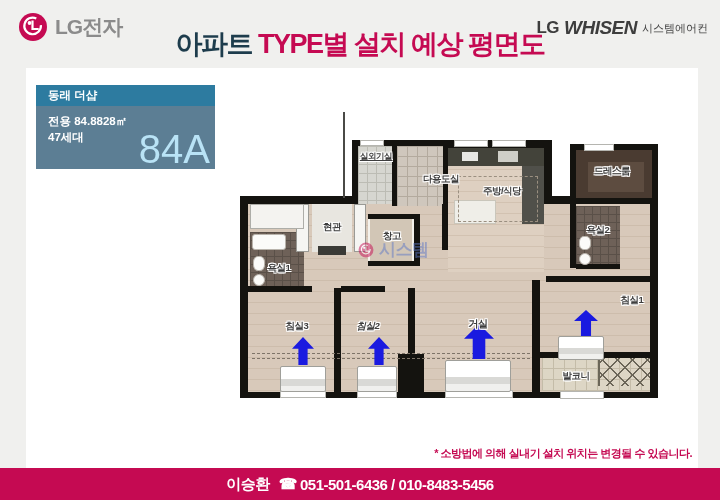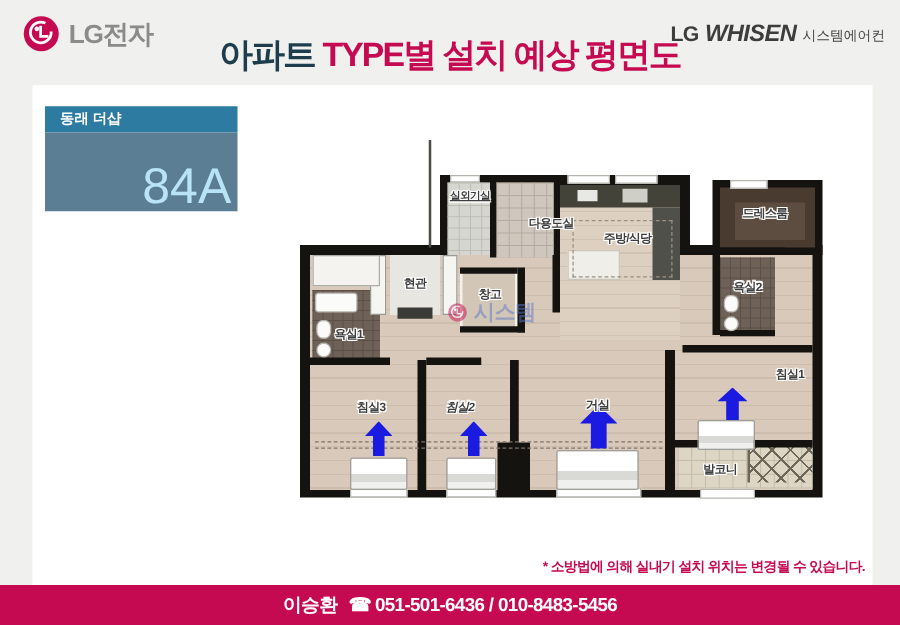--- a/index.html
+++ b/index.html
@@ -17,21 +17,21 @@
     font-size: 27px; font-weight: bold; letter-spacing: -1.5px; }
   .main-title .t-navy { color: #1d3c4c; }
   .main-title .t-pink { color: #c50a52; }
   .whisen { position: absolute; right: 12px; top: 17px; display: flex; align-items: center; gap: 5px; color: #3d3d3d; }
   .w-lg { font-size: 17px; font-weight: bold; letter-spacing: -0.5px; }
   .w-name { font-size: 19px; font-weight: bold; font-style: italic; letter-spacing: -0.5px; }
   .w-sub { font-size: 11px; color: #454545; }
   
   .panel { position: absolute; left: 26px; top: 68px; width: 672px; height: 400px; background: #ffffff; }
   
-  .info-box { position: absolute; left: 36px; top: 85px; width: 154px; border-radius: 10px; }
+  .info-box { position: absolute; left: 36px; top: 85px; width: 179px; border-radius: 10px; }
   .ib-header { height: 21px; background: #2d7ba0; color: #fff; font-size: 11.5px; font-weight: bold;
     line-height: 21px; padding-left: 12px; }
   .ib-body { position: relative; height: 63px; background: #5c7e94; color: #fff;
     padding: 7px 0 0 12px; font-size: 11.5px; font-weight: bold; line-height: 16px; }
   .ib-line { display: block; }
   .ib-type { position: absolute; right: 5px; bottom: 1px; font-size: 40px; line-height: 38px;
     font-weight: normal; color: #b9e3f6; letter-spacing: 0px; }
   
   .disclaimer { position: absolute; right: 28px; top: 446px; color: #c50a52;
     font-size: 11px; font-weight: bold; letter-spacing: -0.5px; }
@@ -178,20 +178,22 @@
   <span class="w-lg">LG</span>
   <span class="w-name">WHISEN</span>
   <span class="w-sub">시스템에어컨</span>
 </div>
 
 <div class="panel"></div>
 
 <div class="info-box">
   <div class="ib-header">동래 더샵</div>
   <div class="ib-body">
+    <span class="ib-line">전용 84.8828㎡</span>
+    <span class="ib-line">47세대</span>
     <span class="ib-type">84A</span>
   </div>
 </div>
 
 <div class="plan">
 
   <div class="blk b-wing"></div>
   <div class="blk b-kitchen"></div>
   <div class="blk b-dress"></div>
   <div class="blk b-main"></div>

